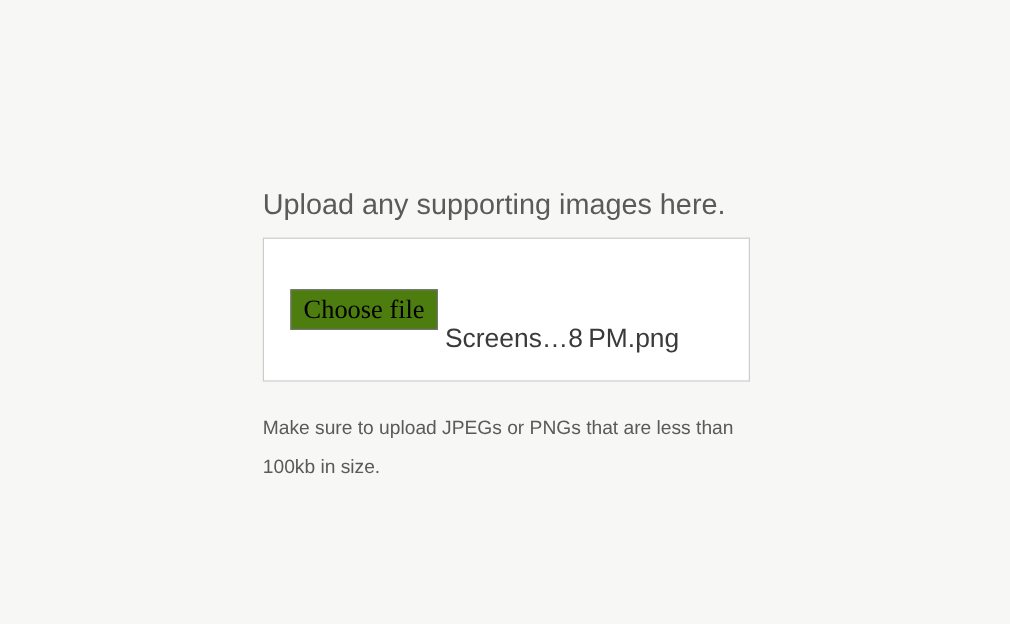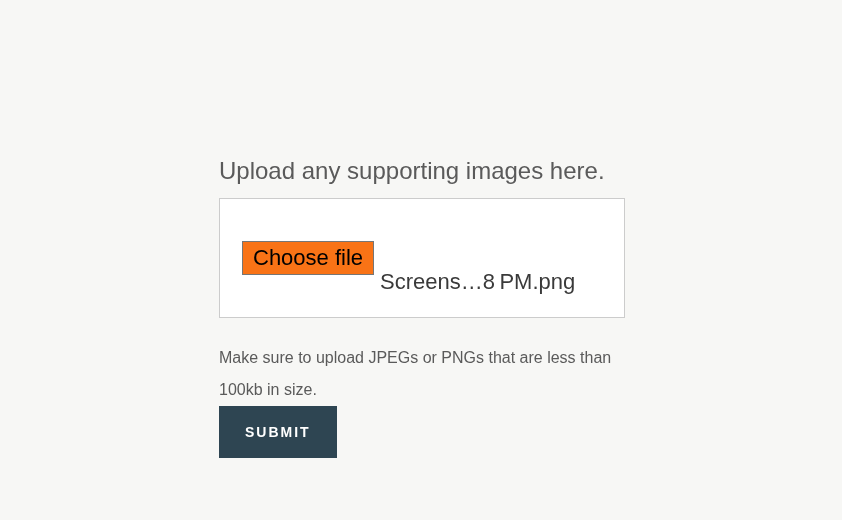--- a/index.html
+++ b/index.html
@@ -31,25 +31,25 @@
     .file-input-box {
       border: 1px solid #cccccc;
       background: #ffffff;
       padding: 22px 22px;
       display: flex;
       align-items: center;
       gap: 6px;
       margin-bottom: 24px;
     }
     .choose-file-btn {
-      background: #f97316;
+      background: #4d7c0f;
       border: 1px solid #767676;
       padding: 3px 10px;
       font-size: 22px;
-      font-family: Liberation Sans, sans-serif;
+      font-family: Liberation Serif, serif;
       color: #000000;
       cursor: pointer;
       line-height: 1.2;
     }
     .file-name {
       font-size: 22px;
       font-family: Arial, sans-serif;
       color: #3a3a3a;
       white-space: nowrap;
       overflow: hidden;
@@ -78,14 +78,13 @@
 <div class="form-container">
   <h2 class="upload-heading">Upload any supporting images here.</h2>
 
   <div class="file-input-box">
     <button class="choose-file-btn">Choose file</button>
     <span class="file-name">Screens…8 PM.png</span>
   </div>
 
   <p class="upload-hint">Make sure to upload JPEGs or PNGs that are less than 100kb in size.</p>
 
-  <button class="submit-btn">SUBMIT</button>
 </div>
 
 </body></html>

